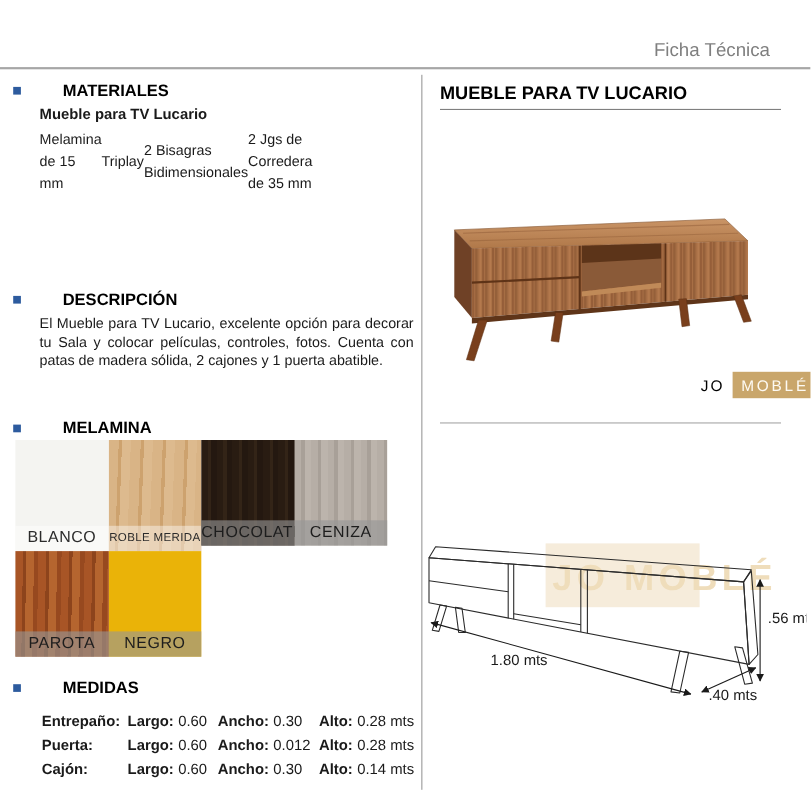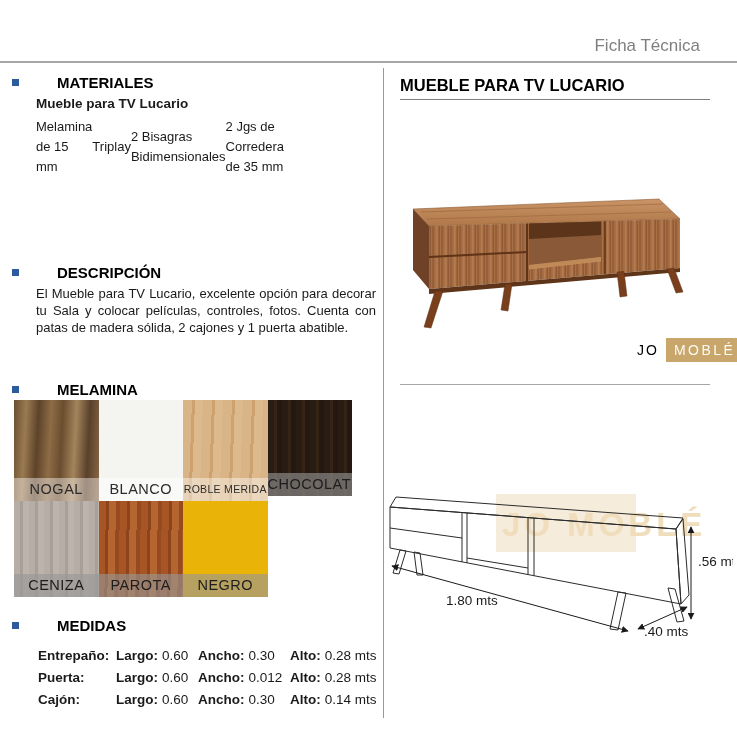--- a/index.html
+++ b/index.html
@@ -94,23 +94,20 @@
     <span class="bullet"></span>
     <span class="sec-title">DESCRIPCIÓN</span>
   </div>
   <div class="desc-text">El Mueble para TV Lucario, excelente opción para decorar tu Sala y colocar películas, controles, fotos. Cuenta con patas de madera sólida, 2 cajones y 1 puerta abatible.</div>
 
   <div class="sec" style="top:381px;left:12px;">
     <span class="bullet"></span>
     <span class="sec-title">MELAMINA</span>
   </div>
   <div class="swatch-grid">
-    <div class="swatch sw-nogal">
-      <span class="sw-label">NOGAL</span>
-      </div>
     <div class="swatch sw-blanco">
       <span class="sw-label">BLANCO</span>
       </div>
     <div class="swatch sw-roble">
       <span class="sw-label small">ROBLE MERIDA</span>
       </div>
     <div class="swatch r2 sw-chocolate">
       <span class="sw-label">CHOCOLATE</span>
       </div>
     <div class="swatch r2 sw-ceniza">

